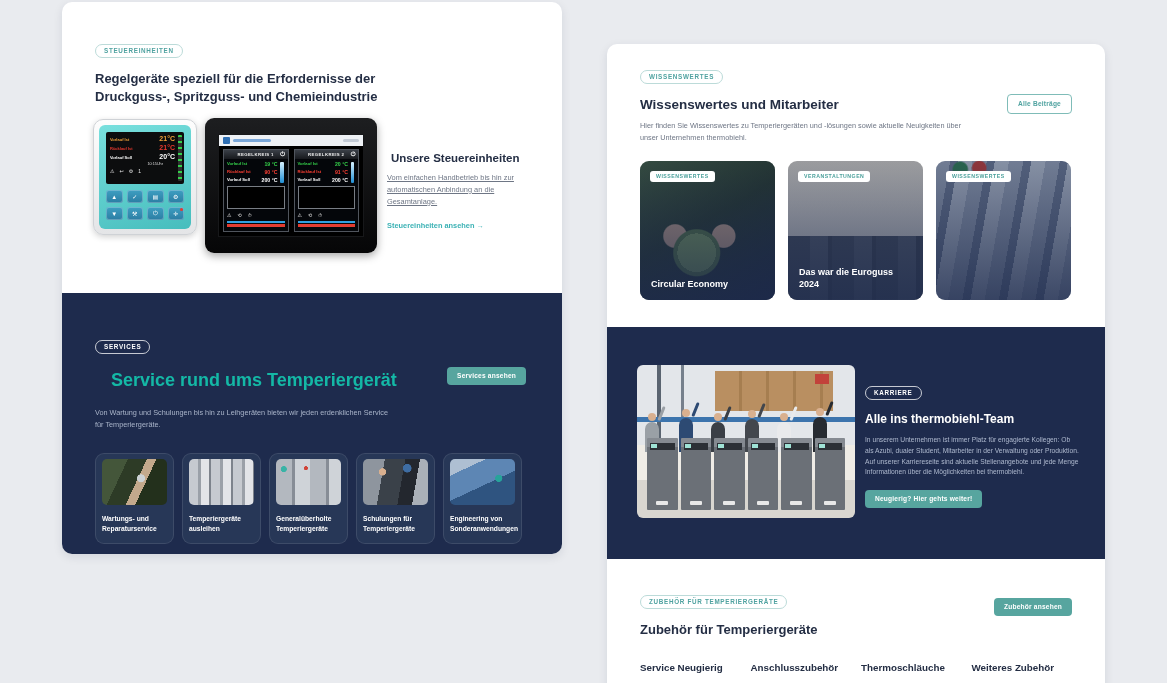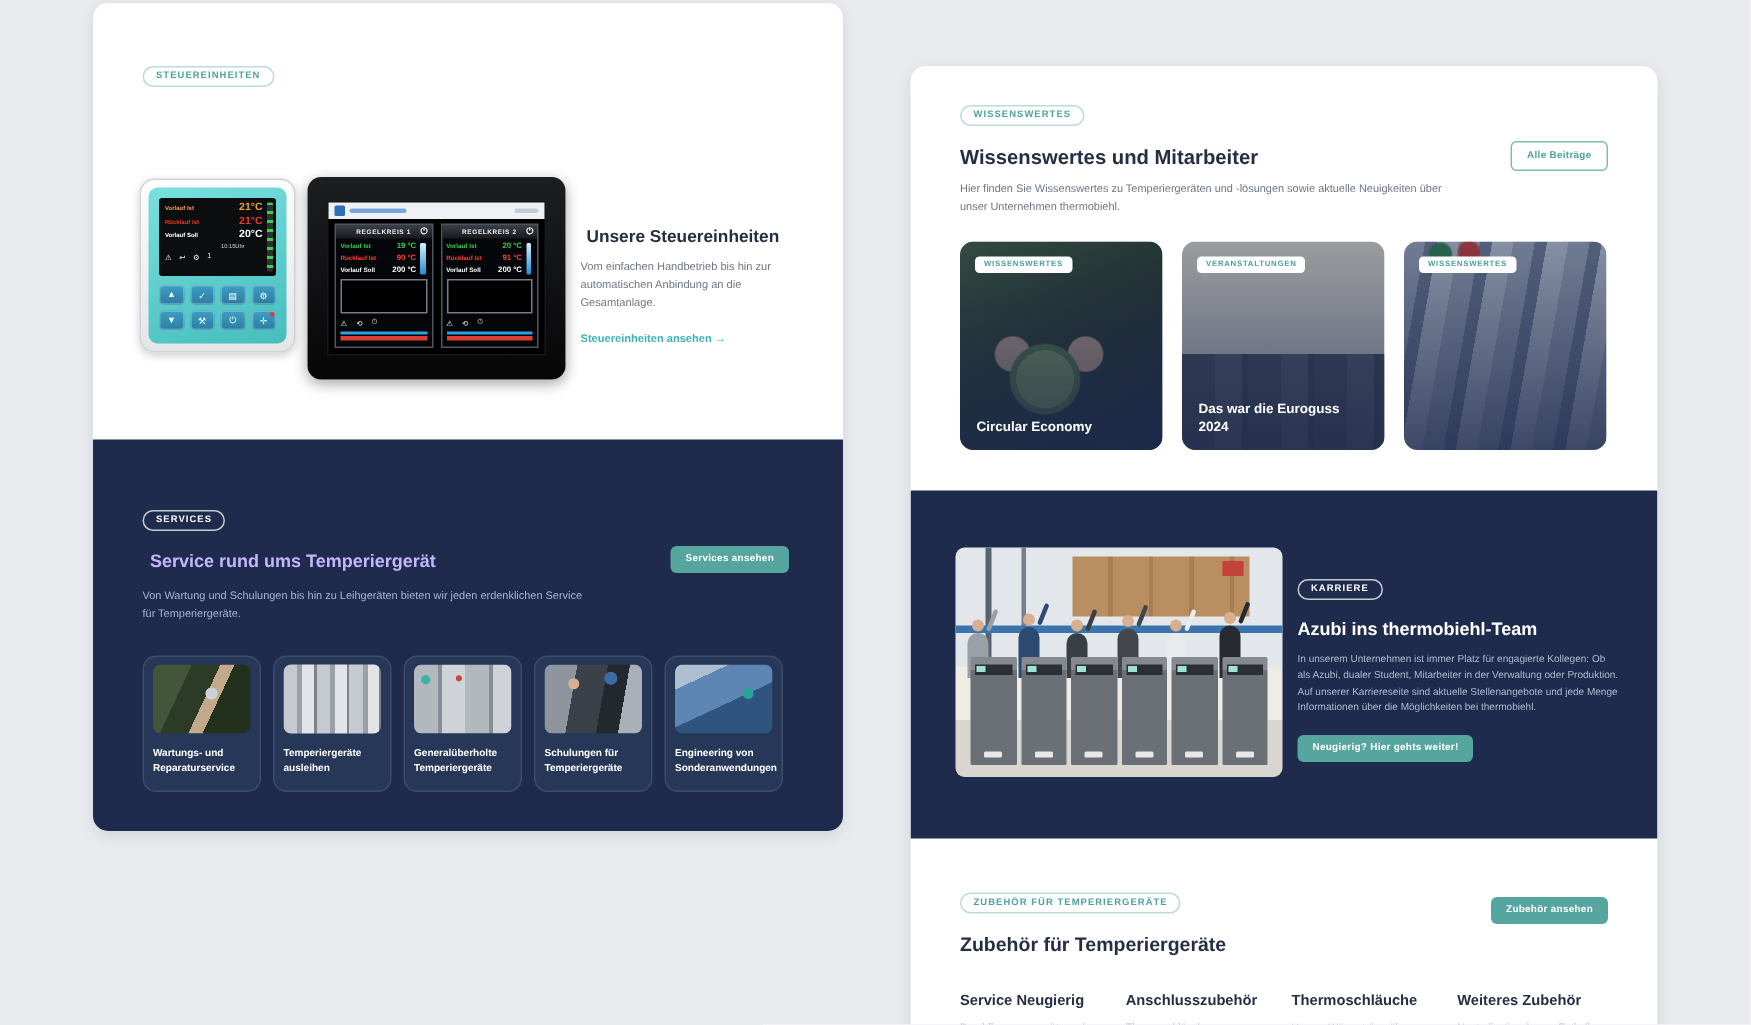--- a/index.html
+++ b/index.html
@@ -69,27 +69,27 @@
   .tpz-row .vl{font-size:5.2px;font-weight:700;}
   .tpz-vbar{position:absolute;right:4px;top:12px;width:3.5px;height:21px;border-radius:1px;
             background:linear-gradient(#d6f1ff,#1f8fd6);}
   .tpz-box{margin-top:3px;height:21px;border:1px solid #787d84;background:#000;}
   .tpz-icons{display:flex;gap:6px;margin-top:2.5px;color:#e8e8e8;font-size:5px;}
   .tpz-bar-b{height:2.5px;background:#2e9fe0;margin-top:2px;}
   .tpz-bar-r{height:2.5px;background:#e03c31;margin-top:1px;}
 
   .hero-aside{position:absolute;left:325px;top:146px;width:152px;}
   .hero-aside h3{font-size:11.5px;color:#242e44;margin:4px;}
-  .hero-aside p{font-size:7.4px;color:#6e7685;line-height:1.6;margin:8px 0 0;}
+  .hero-aside p{font-size:7.4px;color:#6e7685;line-height:1.6;margin:8px 0 0;text-decoration:underline;}
   .hero-link{display:inline-block;margin-top:13px;font-size:7.4px;color:#3cb2b5;font-weight:700;text-decoration:none;}
 
   .services{position:absolute;left:0;right:0;top:291px;bottom:0;background:#1e2b4d;
             padding:42px 36px 0 33px;box-sizing:border-box;}
   .services .h-row{margin-top:13px;}
-  .services h2{font-size:12px;color:#c4b5fd;margin:5px;}
+  .services h2{font-size:18px;color:#14b8a6;margin:16px;}
   .sec-lead{margin:10px 0 0;font-size:7.3px;color:#a9b4c9;line-height:1.6;max-width:300px;}
   .scards{display:flex;gap:8px;margin-top:22px;}
   .scard{width:79px;box-sizing:border-box;background:#273757;border:1px solid rgba(255,255,255,.10);
          border-radius:9px;padding:5px 6px 9px;cursor:pointer;}
   .scard-img{height:46px;border-radius:5px;}
   .scard-label{margin:9px 0 0;font-size:6.7px;color:#fff;line-height:1.5;font-weight:600;}
   .v1{background:radial-gradient(circle at 60% 42%,#ccd2d5 0 8%,transparent 9%),
       linear-gradient(115deg,#44563a 0 30%,#2d3b26 30% 52%,#c3a98c 52% 63%,#23301c 63%);}
   .v2{background:repeating-linear-gradient(90deg,#c6cad0 0 9px,#9aa0a8 9px 12px,#e2e4e8 12px 20px,#7d838c 20px 22px);}
   .v3{background:radial-gradient(circle at 12% 22%,#39b3a6 0 4%,transparent 5%),
@@ -161,20 +161,21 @@
 </style>
 </head>
 <body>
 
 <div class="stage">
 
   <div class="panel" id="left-panel">
 
     <section class="hero">
       <span class="badge teal">STEUEREINHEITEN</span>
+      <h1>Regelgeräte speziell für die Erfordernisse der Druckguss-, Spritzguss- und Chemieindustrie</h1>
 
       
       <div class="controller">
         <div class="ctrl-inner">
           <div class="ctrl-screen">
             <div class="ctrl-row">
                 <span class="lb c-o">Vorlauf Ist</span>
                 <span class="vl c-o">21°C</span>
               </div>
             <div class="ctrl-row">
@@ -375,21 +376,21 @@
           <span class="cab">
               <span class="lbl"></span>
             </span>
           <span class="cab">
               <span class="lbl"></span>
             </span>
         </div>
       </div>
       <div class="ccontent">
         <span class="badge white">KARRIERE</span>
-        <h2>Azubi ins thermobiehl-Team</h2>
+        <h2>Alle ins thermobiehl-Team</h2>
         <p class="sec-lead">In unserem Unternehmen ist immer Platz für engagierte Kollegen: Ob als Azubi, dualer Student, Mitarbeiter in der Verwaltung oder Produktion. Auf unserer Karriereseite sind aktuelle Stellenangebote und jede Menge Informationen über die Möglichkeiten bei thermobiehl.</p>
         <button class="btn">Neugierig? Hier gehts weiter!</button>
       </div>
     </section>
 
     <section class="accessories">
       <div class="acc-head">
         <span class="badge teal">ZUBEHÖR FÜR TEMPERIERGERÄTE</span>
         <h2>Zubehör für Temperiergeräte</h2>
         <button class="btn">Zubehör ansehen</button>

